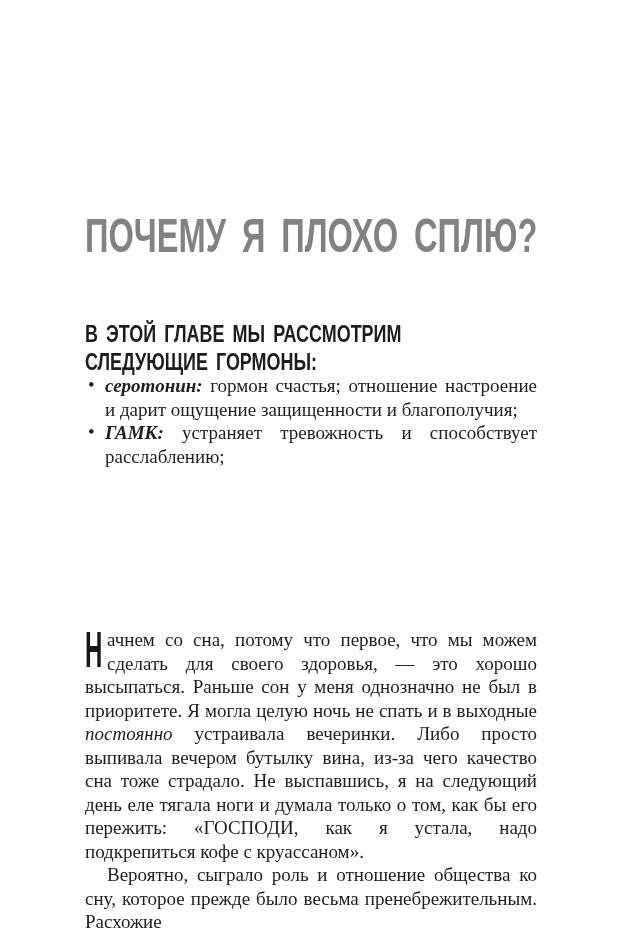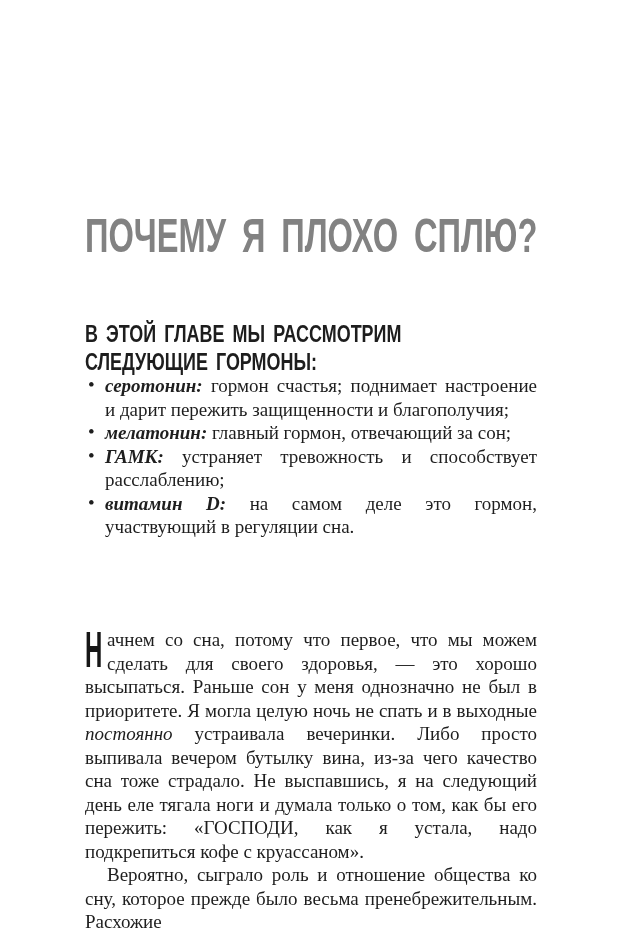--- a/index.html
+++ b/index.html
@@ -117,30 +117,24 @@
 
   <h1 class="chapter-title">ПОЧЕМУ Я ПЛОХО СПЛЮ?</h1>
 
   <h2 class="section-heading">
     <div>В ЭТОЙ ГЛАВЕ МЫ РАССМОТРИМ</div>
     <div>СЛЕДУЮЩИЕ ГОРМОНЫ:</div>
   </h2>
 
   <ul class="hormone-list">
     <li>
-      <span class="hormone-term">серотонин:</span><span> гормон счастья; поднимает настроение и дарит пережить защищенности и благополучия;</span>
-    </li>
-    <li>
-      <span class="hormone-term">мелатонин:</span><span> главный гормон, отвечающий за сон;</span>
+      <span class="hormone-term">серотонин:</span><span> гормон счастья; отношение настроение и дарит ощущение защищенности и благополучия;</span>
     </li>
     <li>
       <span class="hormone-term">ГАМК:</span><span> устраняет тревожность и способствует расслаблению;</span>
-    </li>
-    <li>
-      <span class="hormone-term">витамин D:</span><span> на самом деле это гормон, участвующий в регуляции сна.</span>
     </li>
   </ul>
 
   <div class="body-text">
     <p class="para">
       <span class="dropcap">Н</span><span>ачнем со сна, потому что первое, что мы можем сделать для своего здоровья, — это хорошо высыпаться. Раньше сон у меня однозначно не был в приоритете. Я могла целую ночь не спать и в выходные </span><em>постоянно</em><span> устраивала вечеринки. Либо просто выпивала вечером бутылку вина, из-за чего качество сна тоже страдало. Не выспавшись, я на следующий день еле тягала ноги и думала только о том, как бы его пережить: «ГОСПОДИ, как я устала, надо подкрепиться кофе с круассаном».</span>
     </p>
     <p class="para para-indent para-runs-on">Вероятно, сыграло роль и отношение общества ко сну, которое прежде было весьма пренебрежительным. Расхожие</p>
   </div>
 

